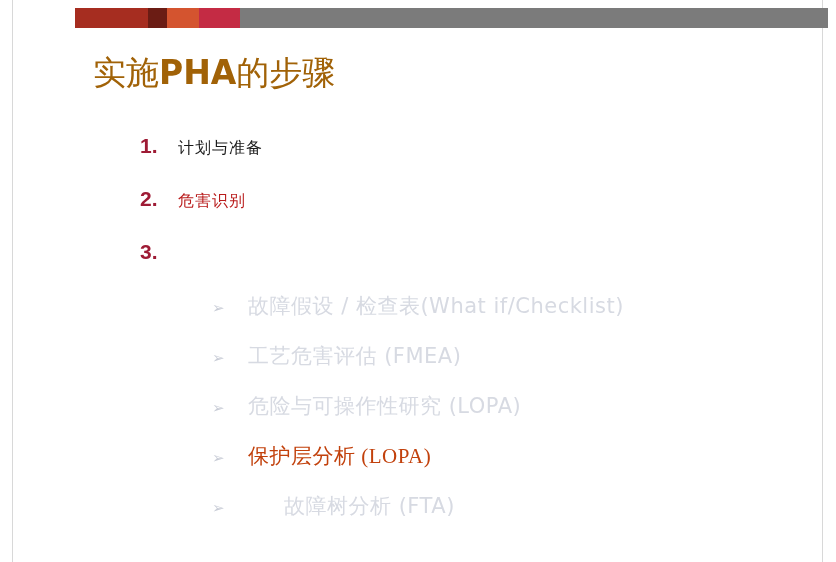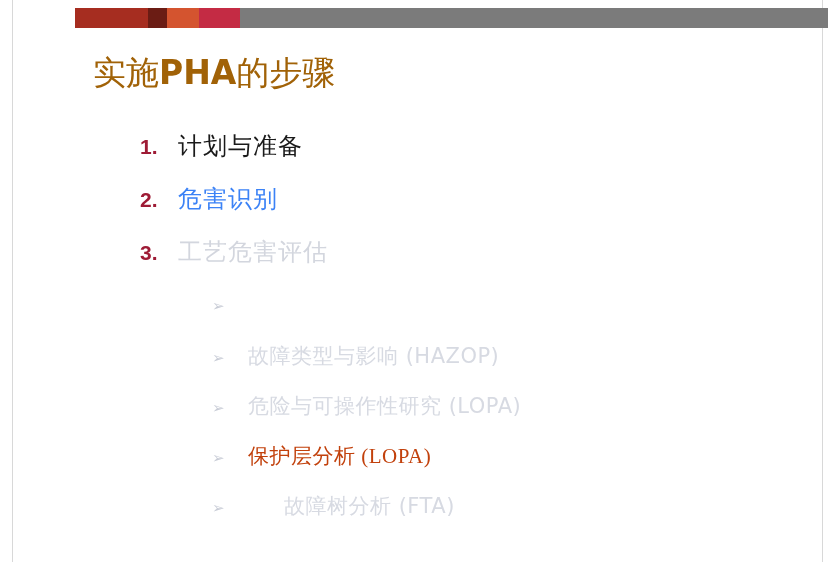--- a/index.html
+++ b/index.html
@@ -100,21 +100,21 @@
   .l1-number {
     width: 38px;
     flex: 0 0 38px;
     font-size: 21px;
     font-weight: bold;
     color: #9e1b35;
     font-family: "Liberation Sans", "DejaVu Sans", sans-serif;
     line-height: 30px;
   }
   .l1-text {
-    font-size: 24px;
+    font-size: 16px;
     line-height: 30px;
     font-family: "DejaVu Sans", "Liberation Sans", sans-serif;
     letter-spacing: 1px;
   }
   .l1-text.active { color: #1a1a1a; }
   .l1-text.dim    { color: #d3d6de; }
 
   
   #level2-list {
     position: absolute;
@@ -184,39 +184,39 @@
 
   <div id="level1-list">
 
     <div class="l1-item">
       <span class="l1-number" style="color: rgb(158, 27, 53);">1.</span>
       <span class="l1-text active" style="color: rgb(26, 26, 26);">计划与准备</span>
     </div>
 
     <div class="l1-item">
       <span class="l1-number" style="color: rgb(158, 27, 53);">2.</span>
-      <span class="l1-text dim" style="color: #3b82f6;">危害识别</span>
+      <span class="l1-text dim" style="color: #b91c1c;">危害识别</span>
     </div>
 
     <div class="l1-item">
       <span class="l1-number" style="color: rgb(158, 27, 53);">3.</span>
-      <span class="l1-text dim" style="color: rgb(211, 214, 222);">工艺危害评估</span>
     </div>
 
   </div>
 
   <div id="level2-list">
 
     <div class="l2-item">
       <span class="l2-marker" style="color: rgb(200, 204, 214);">➢</span>
-    </div>
-
-    <div class="l2-item">
-      <span class="l2-marker" style="color: rgb(200, 204, 214);">➢</span>
-      <span class="l2-text" style="color: rgb(215, 218, 226);">故障类型与影响 (HAZOP)</span>
+      <span class="l2-text" style="color: rgb(215, 218, 226);">故障假设 / 检查表(What if/Checklist)</span>
+    </div>
+
+    <div class="l2-item">
+      <span class="l2-marker" style="color: rgb(200, 204, 214);">➢</span>
+      <span class="l2-text" style="color: rgb(215, 218, 226);">工艺危害评估 (FMEA)</span>
     </div>
 
     <div class="l2-item">
       <span class="l2-marker" style="color: rgb(200, 204, 214);">➢</span>
       <span class="l2-text" style="color: rgb(215, 218, 226);">危险与可操作性研究 (LOPA)</span>
     </div>
 
     <div class="l2-item">
       <span class="l2-marker" style="color: rgb(200, 204, 214);">➢</span>
       <span class="l2-text" style="color: #c2410c; font-family: Liberation Serif, serif;">保护层分析 (LOPA)</span>

